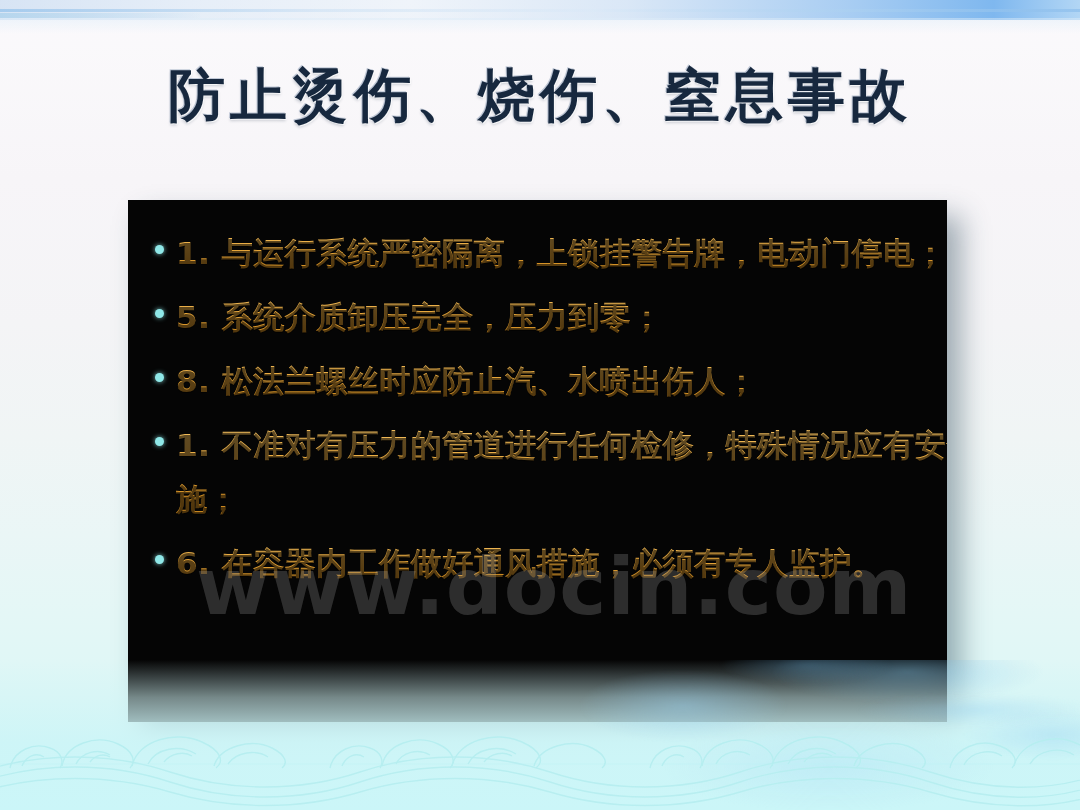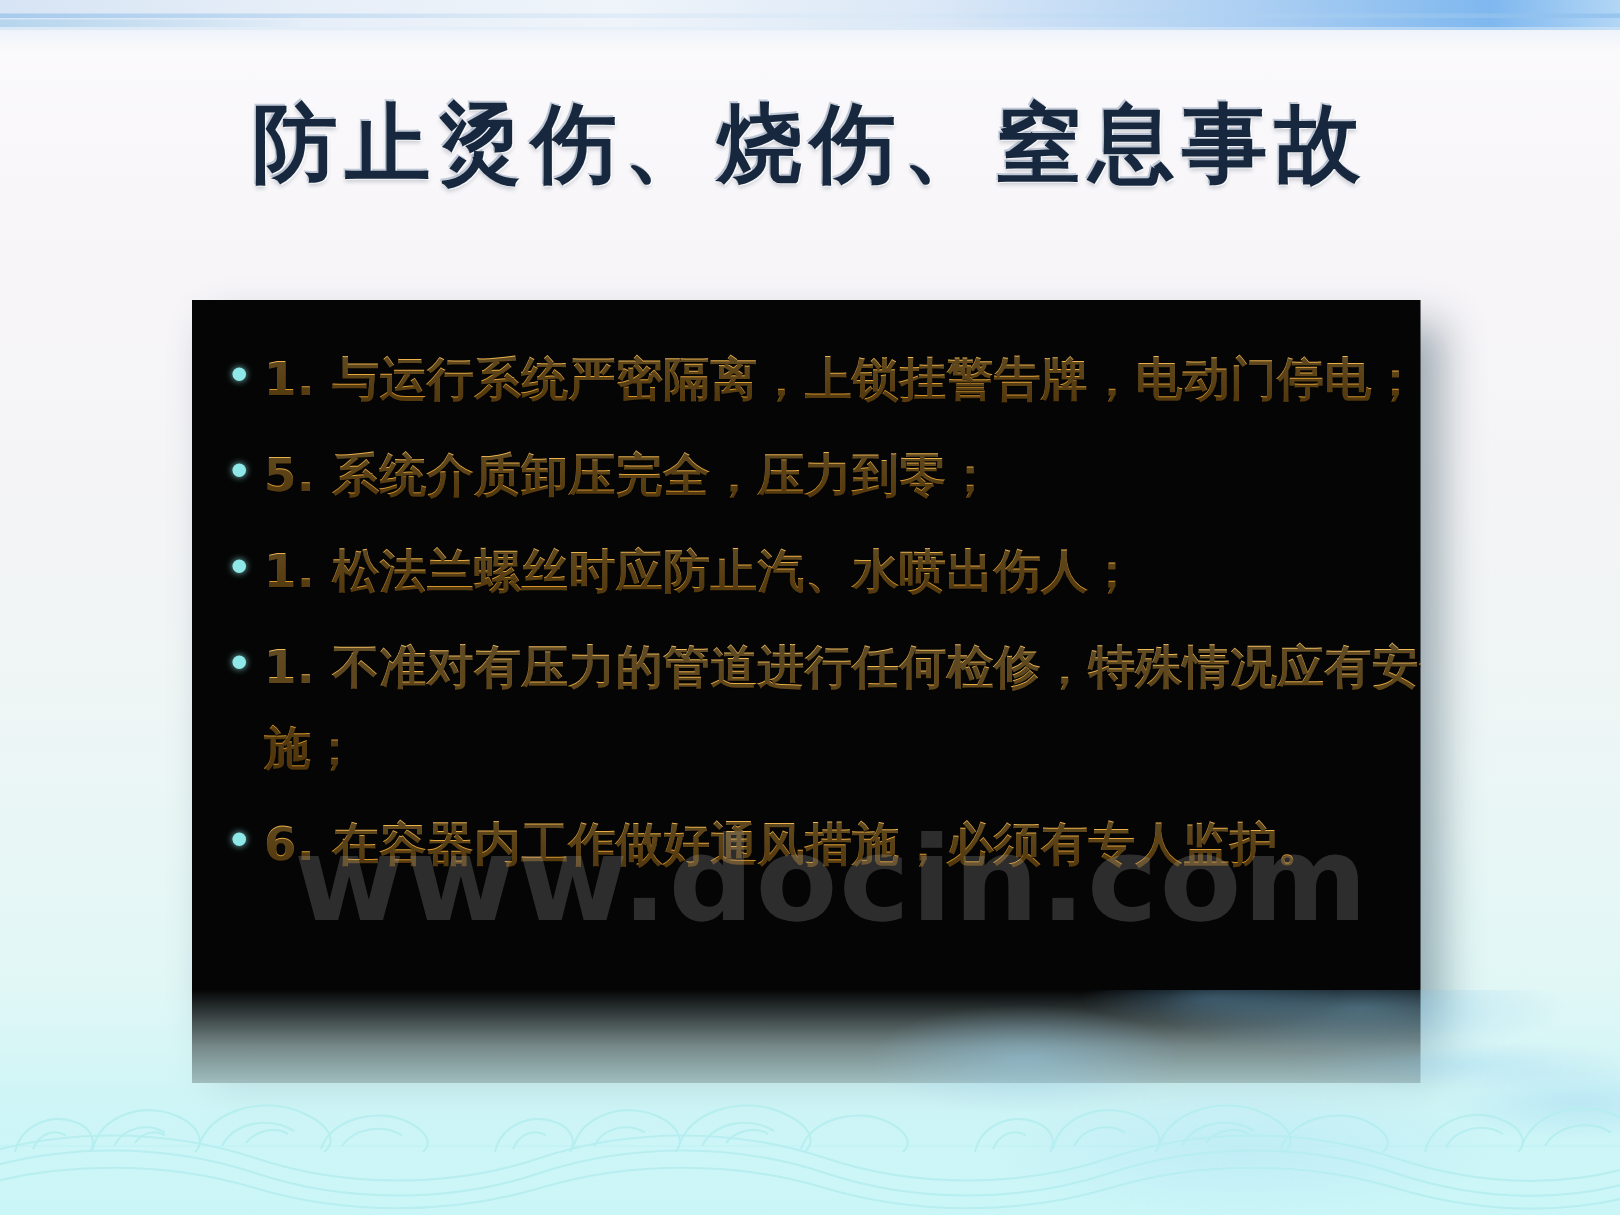--- a/index.html
+++ b/index.html
@@ -231,21 +231,21 @@
             <span class="bullet-dot"></span>
           </span>
         <span class="bullet-text">5. 系统介质卸压完全，压力到零；</span>
       </div>
 
 
       <div class="bullet-row">
         <span class="bullet-dot-wrap">
             <span class="bullet-dot"></span>
           </span>
-        <span class="bullet-text">1. 松法兰螺丝时应防止汽、水喷出伤人；</span>
+        <span class="bullet-text">8. 松法兰螺丝时应防止汽、水喷出伤人；</span>
       </div>
 
       <div class="bullet-row">
         <span class="bullet-dot-wrap">
             <span class="bullet-dot"></span>
           </span>
         <span class="bullet-text">1. 不准对有压力的管道进行任何检修，特殊情况应有安全措施；</span>
       </div>
 
       <div class="bullet-row">

